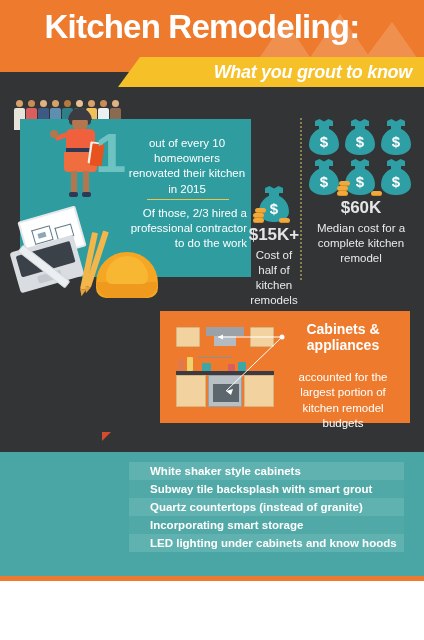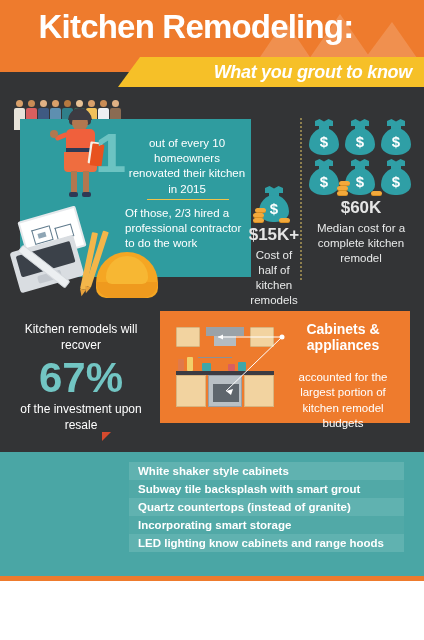--- a/index.html
+++ b/index.html
@@ -12,21 +12,21 @@
   }
   .page { position:relative; width:424px; height:640px; background:#333436; }
 
   
   .header {
     position:absolute; left:0; top:0; width:424px; height:72px;
     background:#ee7b2d; overflow:hidden;
   }
   .header-chevrons { position:absolute; inset:0; opacity:.16; }
   .header-title {
-    position:absolute; left:6px; top:8px; width:380px;
+    position:absolute; left:12px; top:8px; width:380px;
     text-align:center; color:#fff;
     font-size:33px; font-weight:bold; letter-spacing:-0.8px;
   }
   .subbanner {
     position:absolute; left:118px; top:57px; width:306px; height:30px;
     background:#f6c028;
     clip-path:polygon(22px 0, 306px 0, 306px 30px, 0 30px);
     display:flex; align-items:center; justify-content:flex-end;
     padding-right:12px;
   }
@@ -47,21 +47,21 @@
   .stat-one-text {
     position:absolute; left:128px; top:136px; width:118px;
     color:#fff; font-size:11.5px; line-height:1.32; text-align:center;
   }
   .stat-divider {
     position:absolute; left:147px; top:199px; width:82px; height:1px;
     background:#f0c34a;
   }
   .stat-sub {
     position:absolute; left:125px; top:206px; width:122px;
-    color:#fff; font-size:11.5px; line-height:1.32; text-align:left;
+    color:#fff; font-size:11.5px; line-height:1.32; text-align:right;
   }
 
   
   .people { position:absolute; left:14px; top:92px; width:116px; height:38px; }
   .person-sm { position:absolute; bottom:0; width:11px; }
   .person-sm .head { width:7px; height:7px; border-radius:50%; margin:0 auto 1px; }
   .person-sm .body { width:11px; height:22px; border-radius:2px 2px 0 0; }
 
   
   .woman { position:absolute; left:58px; top:108px; width:46px; height:92px; }
@@ -227,21 +227,21 @@
     clip-path:polygon(0 0, 100% 0, 0 100%);
   }
   .ribbon-inner { position:relative; color:#fff; text-align:center; padding-top:14px; }
   .rb-top { font-size:12.5px; font-weight:bold; letter-spacing:.5px; }
   .rb-num { font-size:38px; font-weight:bold; line-height:.95; margin:-1px 0 1px; }
   .rb-l1, .rb-l2 { font-size:14px; font-weight:bold; line-height:1.05; }
 
   .trend-list { position:absolute; left:129px; top:462px; width:275px; }
   .trend-row {
     height:18px; display:flex; align-items:center;
-    padding-left:9px; color:#fff; font-size:11.5px; font-weight:bold;
+    padding-left:21px; color:#fff; font-size:11.5px; font-weight:bold;
   }
   .trend-row.alt { background:#60b2b0; }
   .trend-row.base { background:#51a9a7; }
 
   .teal-bottom-stripe {
     position:absolute; left:0; top:576px; width:424px; height:5px; background:#ee7b2d;
   }
 
   
   .footer {
@@ -419,25 +419,20 @@
           <div class="bag-dollar">$</div>
         <div class="coins">
           <div class="coin" style="left:-4px;bottom:0"></div>
         </div>
       </div>
     </div>
     <div class="money-amt">$60K</div>
     <div class="money-cap">Median cost for a complete kitchen remodel</div>
   </div>
 
-  <div class="recover">
-    <div class="recover-top">Kitchen remodels will recover</div>
-    <div class="recover-num">67%</div>
-    <div class="recover-bot">of the investment upon resale</div>
-  </div>
 
   <div class="orange-panel">
     <div class="kitchen">
       <div class="k-cab-l"></div>
       <div class="k-cab-r"></div>
       <div class="k-hood"></div>
       <div class="k-hood2"></div>
       <div class="k-rail"></div>
       <div class="k-item" style="left:2px;top:32px;width:6px;height:12px;background:#e07a4a"></div>
       <div class="k-item" style="left:11px;top:30px;width:6px;height:14px;background:#f2d06a"></div>
@@ -466,21 +461,21 @@
 
   <div class="trends-section"></div>
 
   <div class="ribbon-fold"></div>
 
   <div class="trend-list">
     <div class="trend-row alt">White shaker style cabinets</div>
     <div class="trend-row base">Subway tile backsplash with smart grout</div>
     <div class="trend-row alt">Quartz countertops (instead of granite)</div>
     <div class="trend-row base">Incorporating smart storage</div>
-    <div class="trend-row alt">LED lighting know cabinets and range hoods</div>
+    <div class="trend-row alt">LED lighting under cabinets and know hoods</div>
   </div>
 
   <div class="teal-bottom-stripe"></div>
 
   <div class="footer">
     
     
   </div>
 
 </div>

